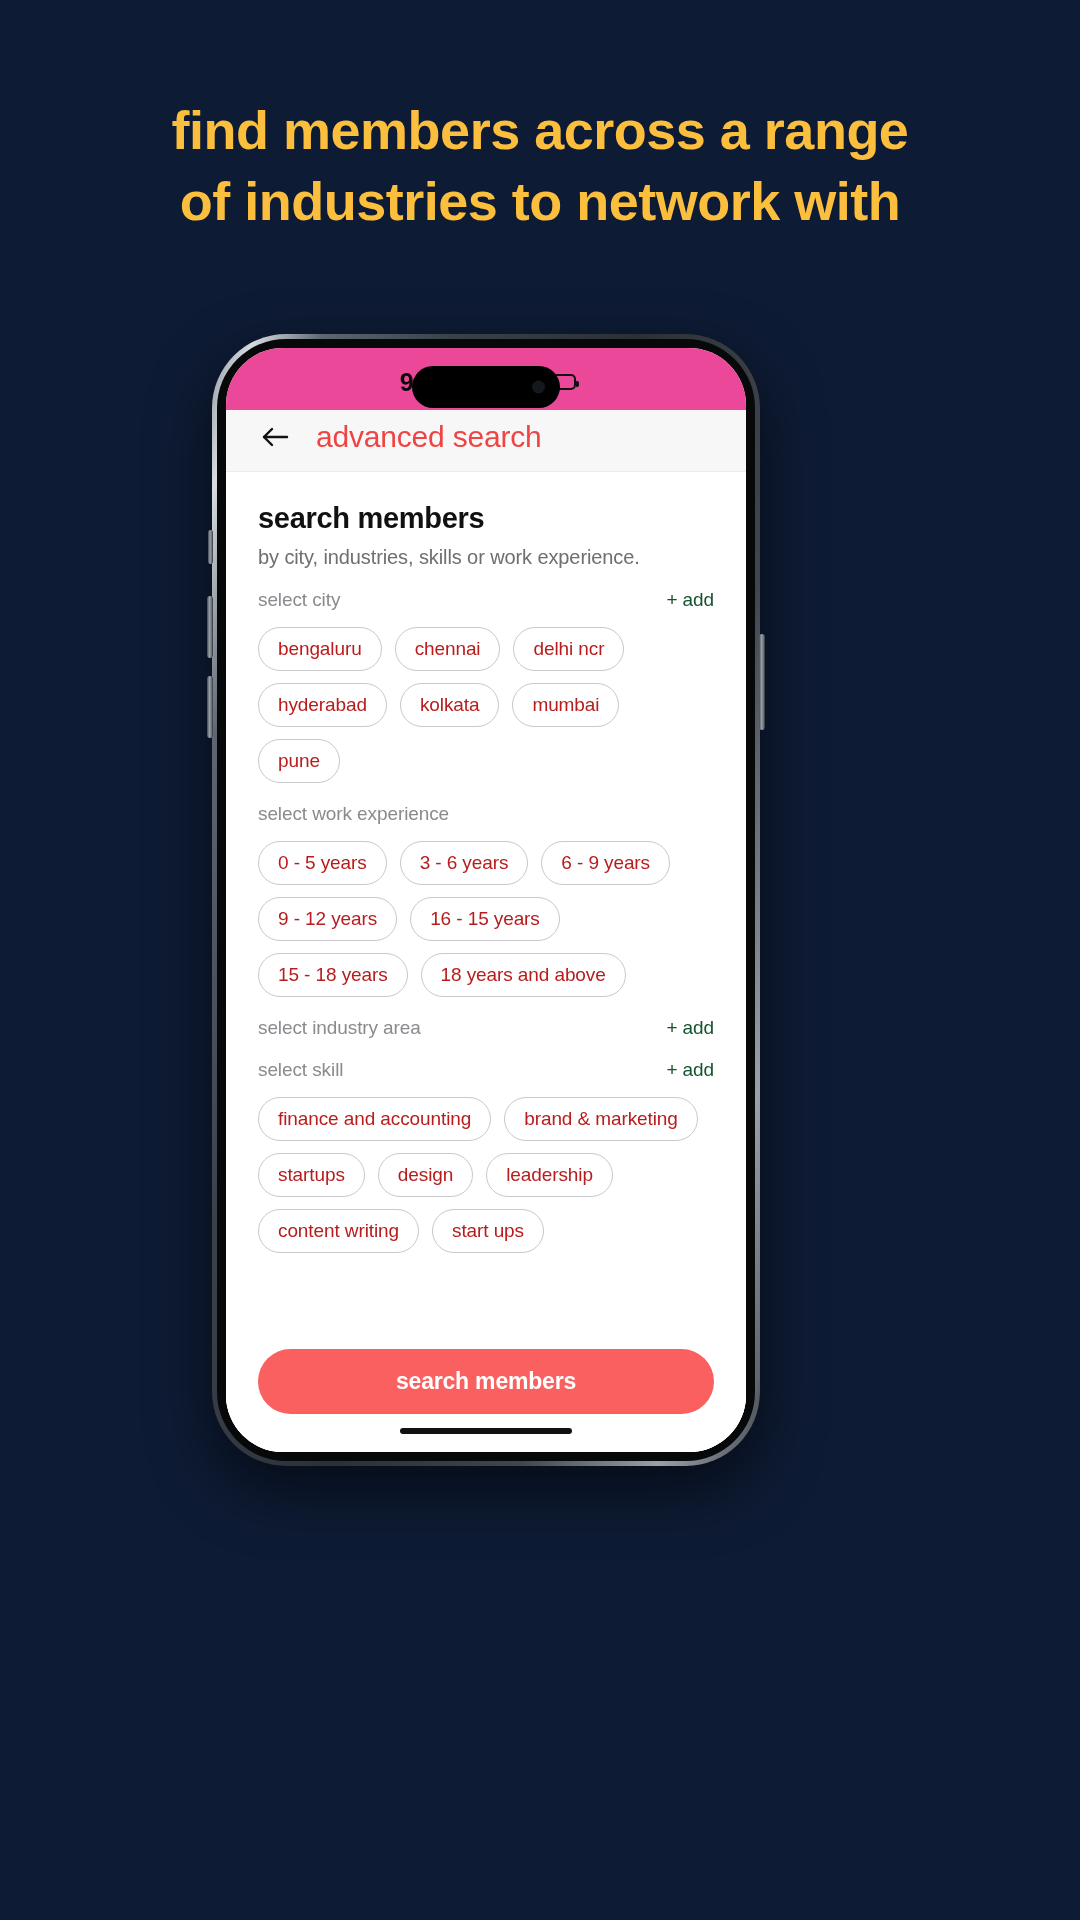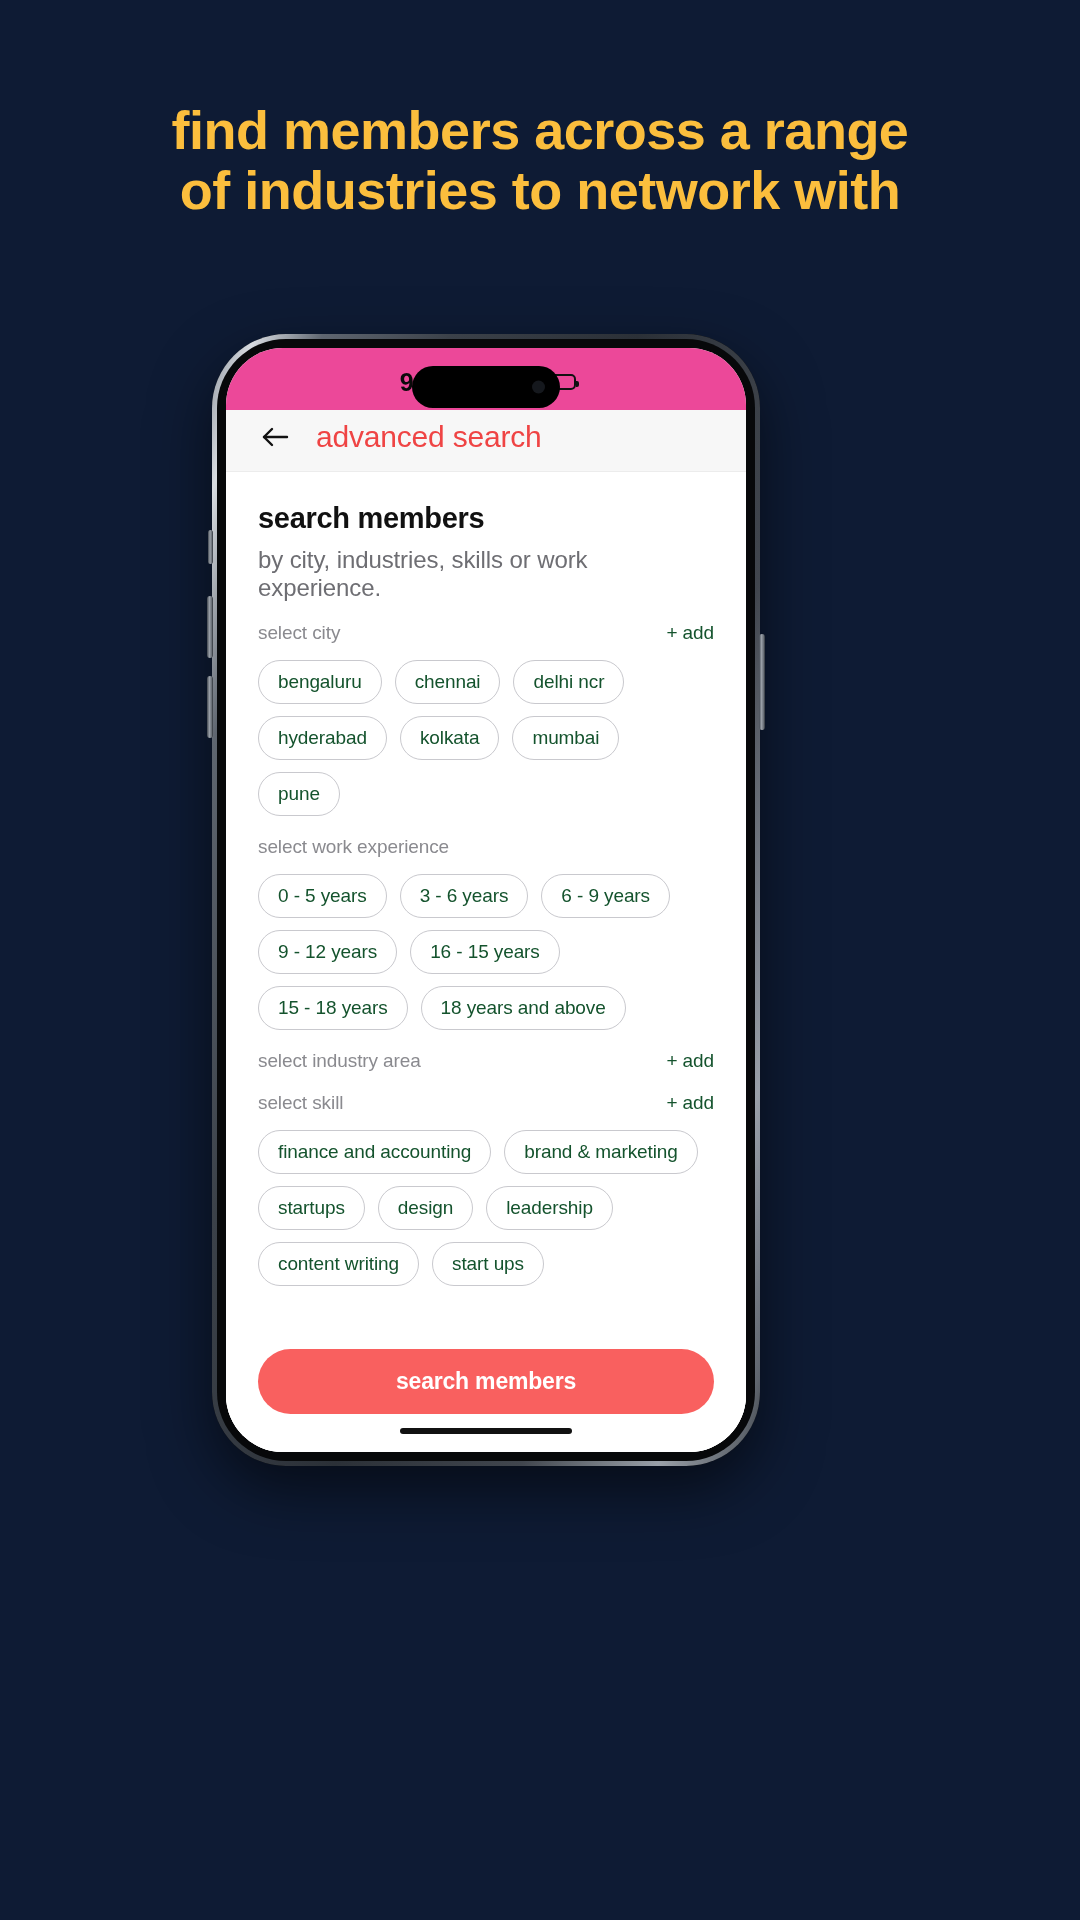--- a/index.html
+++ b/index.html
@@ -23,21 +23,21 @@
     left:0; right:0;
     top:100px;
     text-align:center;
     color:#fbbe3d;
     font-size:54px;
     font-weight:bold;
     line-height:1.12;
     letter-spacing:-0.5px;
     padding:0 70px;
   }
-  .headline .l2 { display:block; }
+  .headline .l2 { display:block;margin-top:11px; }
 
   
   .phone-wrap {
     position:absolute;
     left:212px;
     top:334px;
     width:548px;
     height:1132px;
   }
 
@@ -205,21 +205,21 @@
   .pad { padding:0 32px; }
 
   .page-title {
     font-size:29px;
     font-weight:bold;
     color:#111;
     letter-spacing:-0.3px;
   }
   .page-sub {
     margin-top:11px;
-    font-size:24px;
+    font-size:20px;
     color:#6e6e73;
     letter-spacing:-0.1px;
   }
 
   .section { margin-top:20px; }
   .section-head {
     display:flex;
     align-items:center;
     justify-content:space-between;
     margin-bottom:16px;
@@ -238,21 +238,21 @@
   .chips {
     display:flex;
     flex-wrap:wrap;
     gap:12px 13px;
   }
   .chip {
     border:1px solid #c9c9ce;
     border-radius:26px;
     padding:10px 19px;
     font-size:19px;
-    color:#14532d;
+    color:#b91c1c;
     background:#fff;
     white-space:nowrap;
     letter-spacing:-0.1px;
   }
 
   
   .cta-zone {
     position:absolute;
     left:0; right:0; bottom:0;
     background:#fff;

